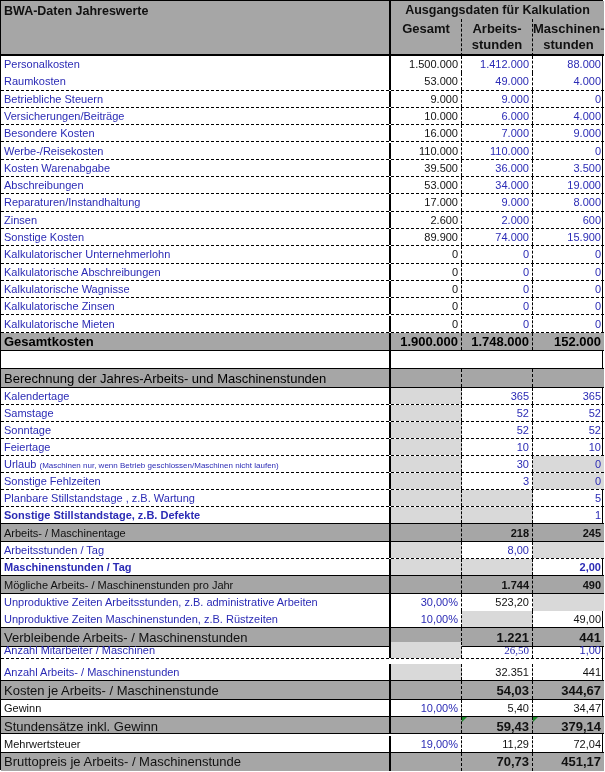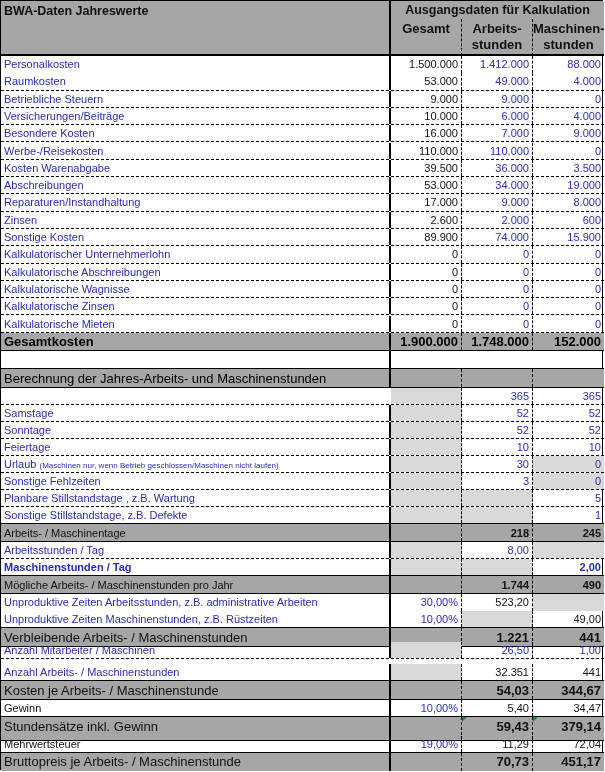--- a/index.html
+++ b/index.html
@@ -157,20 +157,21 @@
 
   <div class="row solid grey" style="top:368px;height:19px;padding-left:48px;">
     <div class="cell c-label bold big" style="font-weight:normal;font-size:13px;line-height:19px;">Berechnung der Jahres-Arbeits- und Maschinenstunden</div>
     <div class="cell c-g"></div>
     <div class="cell c-a"></div>
     <div class="cell c-m"></div>
   </div>
 
   <div id="hours-rows">
       <div class="row" style="top: 387px; height: 17px;">
+        <div class="cell c-label blue " style="line-height:17px;"><span>Kalendertage</span></div>
         <div class="cell c-g lgrey" style="line-height:17px;"></div>
         <div class="cell c-a blue" style="line-height:17px;">365</div>
         <div class="cell c-m blue" style="line-height:17px;">365</div>
       </div>
       <div class="row" style="top: 404px; height: 17px;">
         <div class="cell c-label blue " style="line-height:17px;"><span>Samstage</span></div>
         <div class="cell c-g lgrey" style="line-height:17px;"></div>
         <div class="cell c-a blue" style="line-height:17px;">52</div>
         <div class="cell c-m blue" style="line-height:17px;">52</div>
       </div>
@@ -198,21 +199,21 @@
         <div class="cell c-a blue" style="line-height:17px;">3</div>
         <div class="cell c-m lgrey blue" style="line-height:17px;">0</div>
       </div>
       <div class="row" style="top: 489px; height: 17px;">
         <div class="cell c-label blue " style="line-height:17px;"><span>Planbare Stillstandstage , z.B. Wartung</span></div>
         <div class="cell c-g lgrey" style="line-height:17px;"></div>
         <div class="cell c-a lgrey" style="line-height:17px;"></div>
         <div class="cell c-m blue" style="line-height:17px;">5</div>
       </div>
       <div class="row solid" style="top: 506px; height: 17px;">
-        <div class="cell c-label blue " style="line-height:17px;"><span>Sonstige Stillstandstage, z.B. Defekte</span></div>
+        <div class="cell c-label blue " style="line-height:17px;font-weight:bold;"><span>Sonstige Stillstandstage, z.B. Defekte</span></div>
         <div class="cell c-g lgrey" style="line-height:17px;"></div>
         <div class="cell c-a lgrey" style="line-height:17px;"></div>
         <div class="cell c-m blue" style="line-height:17px;">1</div>
       </div>
       <div class="row solid grey" style="top: 523px; height: 18px;">
         <div class="cell c-label black " style="line-height:18px;font-weight:normal;"><span>Arbeits- / Maschinentage</span></div>
         <div class="cell c-g" style="line-height:18px;"></div>
         <div class="cell c-a bold black" style="line-height:18px;">218</div>
         <div class="cell c-m bold black" style="line-height:18px;">245</div>
       </div>
@@ -248,42 +249,42 @@
       </div>
       <div class="row solid grey" style="top: 627px; height: 19px;">
         <div class="cell c-label black big " style="line-height:19px;"><span>Verbleibende Arbeits- / Maschinenstunden</span></div>
         <div class="cell c-g" style="line-height:19px;"></div>
         <div class="cell c-a bold black big" style="line-height:19px;">1.221</div>
         <div class="cell c-m bold black big" style="line-height:19px;">441</div>
       </div>
       <div class="row" style="top: 641px; height: 17px;">
         <div class="cell c-label blue " style="line-height:17px;"><span>Anzahl Mitarbeiter / Maschinen</span></div>
         <div class="cell c-g lgrey" style="line-height:17px;"></div>
-        <div class="cell c-a blue" style="line-height:17px;">26,50</div>
+        <div class="cell c-a blue" style="line-height:17px;font-family:Liberation Serif, serif;">26,50</div>
         <div class="cell c-m blue" style="line-height:17px;">1,00</div>
       </div>
       <div class="row solid" style="top: 663px; height: 17px;">
         <div class="cell c-label blue " style="line-height:17px;"><span>Anzahl Arbeits- / Maschinenstunden</span></div>
         <div class="cell c-g lgrey" style="line-height:17px;"></div>
         <div class="cell c-a black" style="line-height:17px;">32.351</div>
         <div class="cell c-m black" style="line-height:17px;">441</div>
       </div>
       <div class="row solid grey" style="top: 680px; height: 19px;">
         <div class="cell c-label black big " style="line-height:19px;"><span>Kosten je Arbeits- / Maschinenstunde</span></div>
         <div class="cell c-g" style="line-height:19px;"></div>
         <div class="cell c-a bold black big" style="line-height:19px;">54,03</div>
         <div class="cell c-m bold black big" style="line-height:19px;">344,67</div>
       </div>
       <div class="row solid" style="top: 699px; height: 17px;">
         <div class="cell c-label black " style="line-height:17px;"><span>Gewinn</span></div>
         <div class="cell c-g blue" style="line-height:17px;">10,00%</div>
         <div class="cell c-a black" style="line-height:17px;">5,40</div>
         <div class="cell c-m black" style="line-height:17px;">34,47</div>
       </div>
-      <div class="row solid grey" style="top: 716px; height: 24px;">
+      <div class="row solid grey" style="top: 716px; height: 17px;">
         <div class="cell c-label black big " style="line-height:19px;"><span>Stundensätze inkl. Gewinn</span></div>
         <div class="cell c-g" style="line-height:19px;"></div>
         <div class="cell c-a bold black big" style="line-height:19px;">59,43<span class="tick"></span></div>
         <div class="cell c-m bold black big" style="line-height:19px;">379,14<span class="tick"></span></div>
       </div>
       <div class="row solid" style="top: 735px; height: 17px;">
         <div class="cell c-label black " style="line-height:17px;"><span>Mehrwertsteuer</span></div>
         <div class="cell c-g blue" style="line-height:17px;">19,00%</div>
         <div class="cell c-a black" style="line-height:17px;">11,29</div>
         <div class="cell c-m black" style="line-height:17px;">72,04</div>

